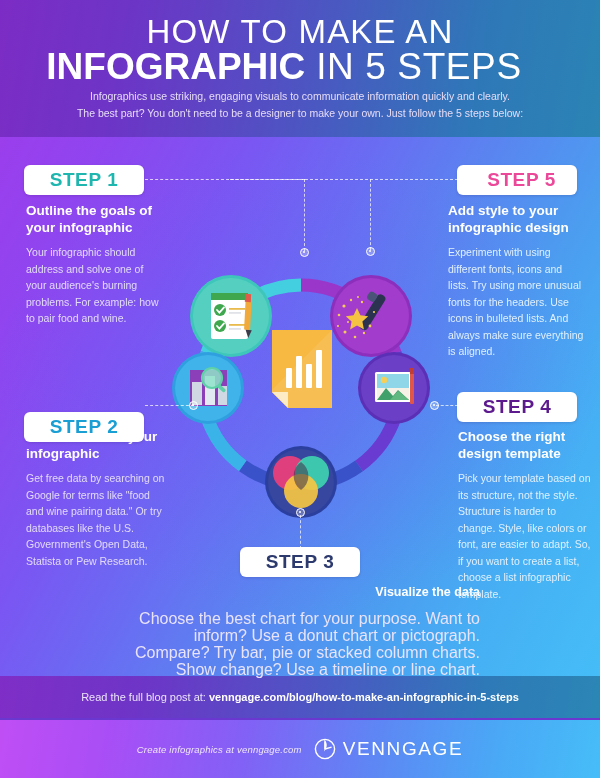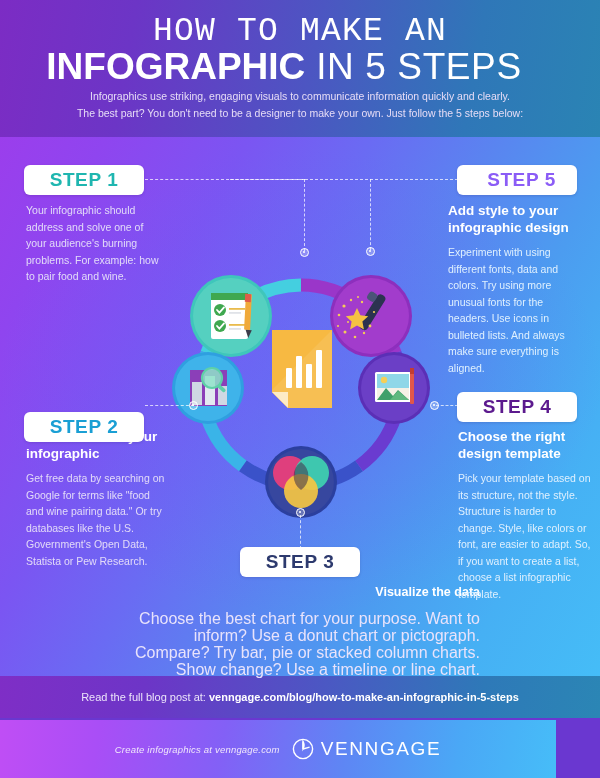--- a/index.html
+++ b/index.html
@@ -11,21 +11,21 @@
   #poster{position:relative;width:600px;height:778px;overflow:hidden;}
 
   
   .header{
     position:absolute;left:0;top:0;width:600px;height:137px;
     background:linear-gradient(100deg,#7c2cc4 0%,#6c35c6 22%,#4c56c2 52%,#2f77b8 78%,#2a84b4 100%);
   }
   .title-line1{
     position:absolute;left:0;top:15px;width:600px;text-align:center;
     font-size:33px;letter-spacing:1.2px;color:#ffffff;font-weight:300;
-    font-family:Liberation Mono, monospace;line-height:1;
+    font-family:Liberation Sans, sans-serif;line-height:1;
   }
   .title-line2{
     position:absolute;left:0;top:48px;width:568px;text-align:center;
     font-size:37px;letter-spacing:0.6px;color:#ffffff;line-height:1;
     font-family:"Liberation Sans", sans-serif;font-weight:300;
   }
   .title-line2 .bold{font-weight:bold;letter-spacing:0px;}
   .subtitle{
     position:absolute;left:0;top:88px;width:600px;text-align:center;
     font-size:10.5px;color:#e6dcf6;line-height:17px;font-weight:300;
@@ -127,21 +127,21 @@
   
   .footer-link{
     position:absolute;left:0;top:676px;width:600px;height:42px;
     background:linear-gradient(100deg,#7f2ec6 0%,#6d35c7 24%,#4b58c3 54%,#2e79b8 80%,#2b86b5 100%);
     display:flex;align-items:center;justify-content:center;
   }
   .footer-link .txt{font-size:11px;color:#ece4fa;font-weight:300;}
   .footer-link .txt b{color:#ffffff;font-weight:bold;}
 
   .footer-brand{
-    position:absolute;left:0;top:720px;width:556px;height:58px;
+    position:absolute;left:0;top:720px;width:600px;height:58px;
     background:linear-gradient(100deg,#c04ef5 0%,#a94ef6 18%,#8360f6 40%,#5e86f4 62%,#4aa8f6 82%,#46bdf8 100%);
     display:flex;align-items:center;justify-content:center;gap:12px;
   }
   .footer-brand .tag{
     font-size:9.5px;color:#f0e6fb;font-style:italic;font-weight:300;letter-spacing:.2px;
   }
   .brandlogo{display:flex;align-items:flex-start;gap:7px;}
   .brandname{
     font-size:19px;color:#ffffff;letter-spacing:1.6px;font-weight:300;
   }
@@ -296,45 +296,46 @@
   <div class="plate" id="plate2">
       <span style="color: rgb(26, 159, 212);">STEP 2</span>
     </div>
   <div class="plate" id="plate3">
       <span style="color: rgb(45, 58, 110);">STEP 3</span>
     </div>
   <div class="plate" id="plate4">
       <span style="color: rgb(92, 26, 142);">STEP 4</span>
     </div>
   <div class="plate" id="plate5">
-      <span style="color: #8b5cf6; margin-left: 9px;">STEP 5</span>
+      <span style="color: #ec4899; margin-left: 9px;">STEP 5</span>
     </div>
 
   <div class="stepblock" id="block1">
+    <div class="step-head">Outline the goals of your infographic</div>
     <div class="step-body">Your infographic should address and solve one of your audience's burning problems. For example: how to pair food and wine.</div>
   </div>
 
   <div class="stepblock" id="block2">
     <div class="step-head">Collect data for your infographic</div>
     <div class="step-body">Get free data by searching on Google for terms like "food and wine pairing data." Or try databases like the U.S. Government's Open Data, Statista or Pew Research.</div>
   </div>
 
   <div class="stepblock" id="block3">
     <div class="step-head">Visualize the data</div>
     <div class="step-body">Choose the best chart for your purpose. Want to inform? Use a donut chart or pictograph. Compare? Try bar, pie or stacked column charts. Show change? Use a timeline or line chart.</div>
   </div>
 
   <div class="stepblock" id="block4">
     <div class="step-head">Choose the right design template</div>
     <div class="step-body">Pick your template based on its structure, not the style. Structure is harder to change. Style, like colors or font, are easier to adapt. So, if you want to create a list, choose a list infographic template.</div>
   </div>
 
   <div class="stepblock" id="block5">
     <div class="step-head">Add style to your infographic design</div>
-    <div class="step-body">Experiment with using different fonts, data and colors. Try using more unusual fonts for the headers. Use icons in bulleted lists. And always make sure everything is aligned.</div>
+    <div class="step-body">Experiment with using different fonts, icons and lists. Try using more unusual fonts for the headers. Use icons in bulleted lists. And always make sure everything is aligned.</div>
   </div>
 
   <div class="footer-link">
     <div class="txt"><span>Read the full blog post at: </span><b>venngage.com/blog/how-to-make-an-infographic-in-5-steps</b></div>
   </div>
 
   <div class="footer-brand">
     <div class="tag">Create infographics at venngage.com</div>
     <div class="brandlogo">
       <svg width="22" height="22" viewBox="0 0 22 22">

